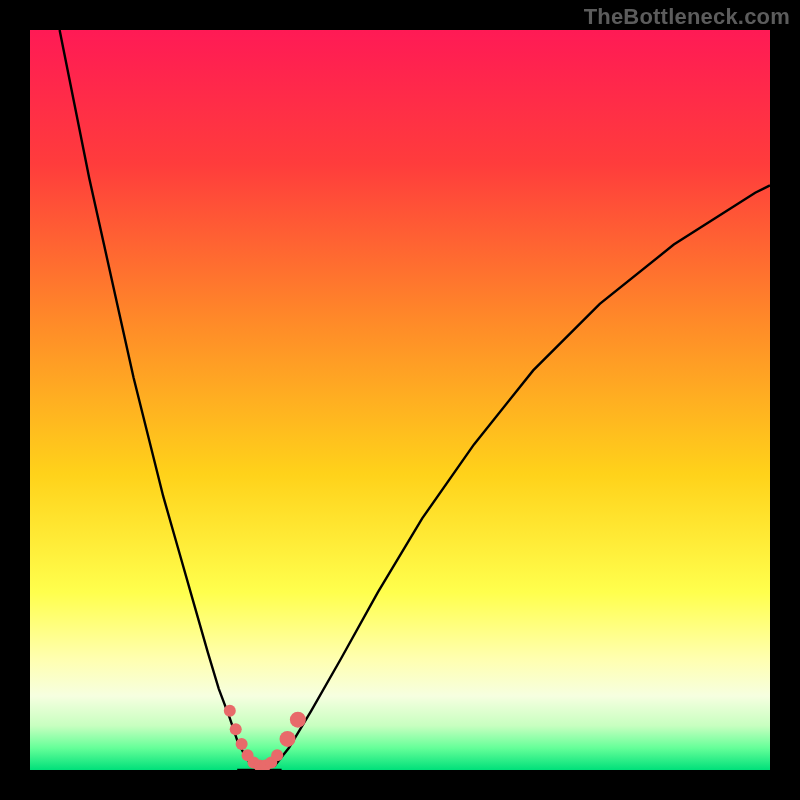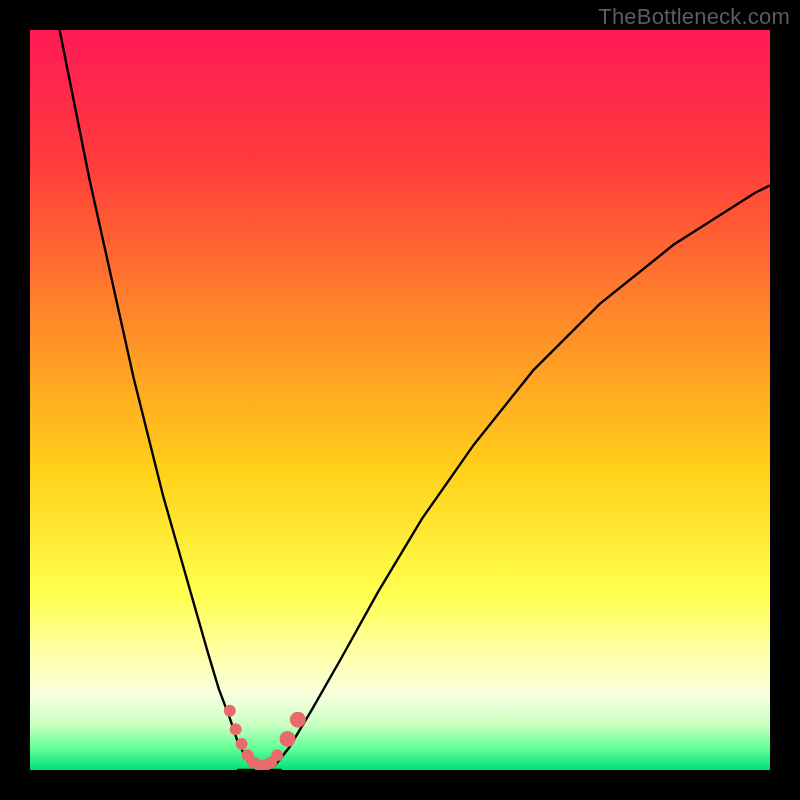--- a/index.html
+++ b/index.html
@@ -24,21 +24,21 @@
     left: 30px;
     width: 740px;
     height: 740px;
     overflow: hidden;
   }
   .watermark {
     position: absolute;
     top: 4px;
     right: 10px;
     font-size: 22px;
-    font-weight: 400;
+    font-weight: 700;
     color: #5c5c5c;
     letter-spacing: 0.2px;
     font-family: Arial, sans-serif;
   }
   svg { display: block; }
 </style>
 </head>
 <body>
 
 <div class="frame">

